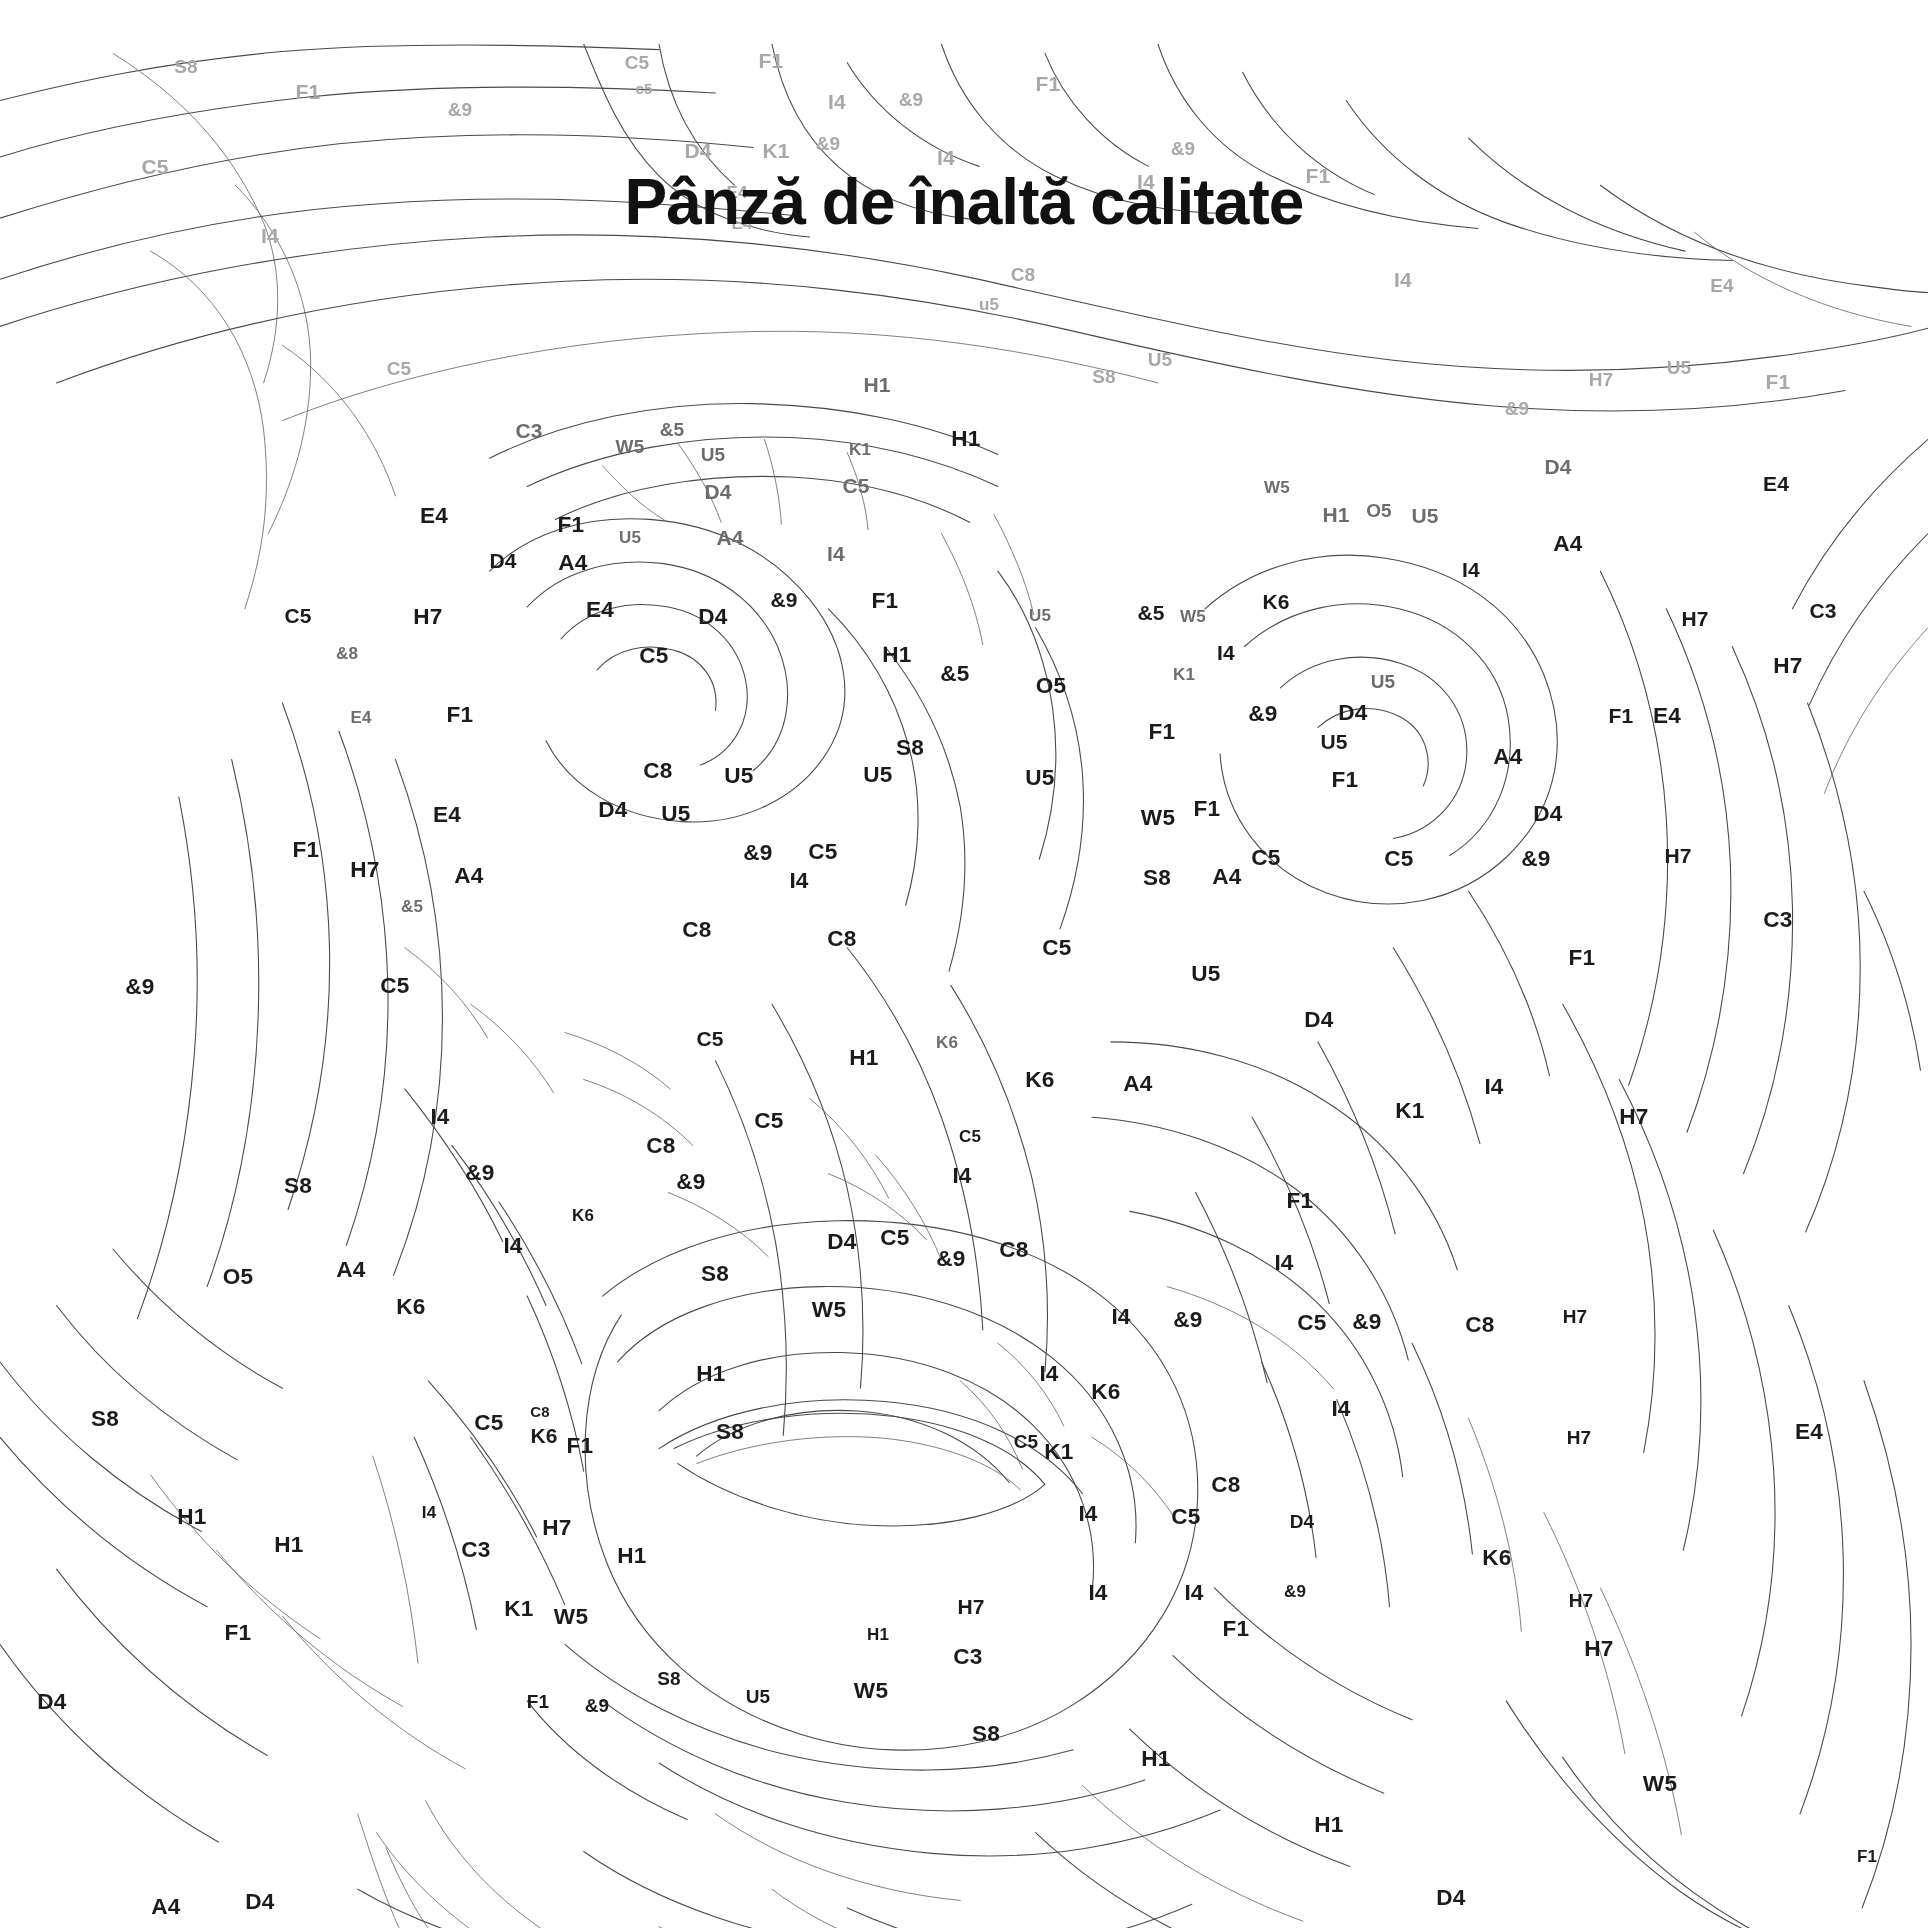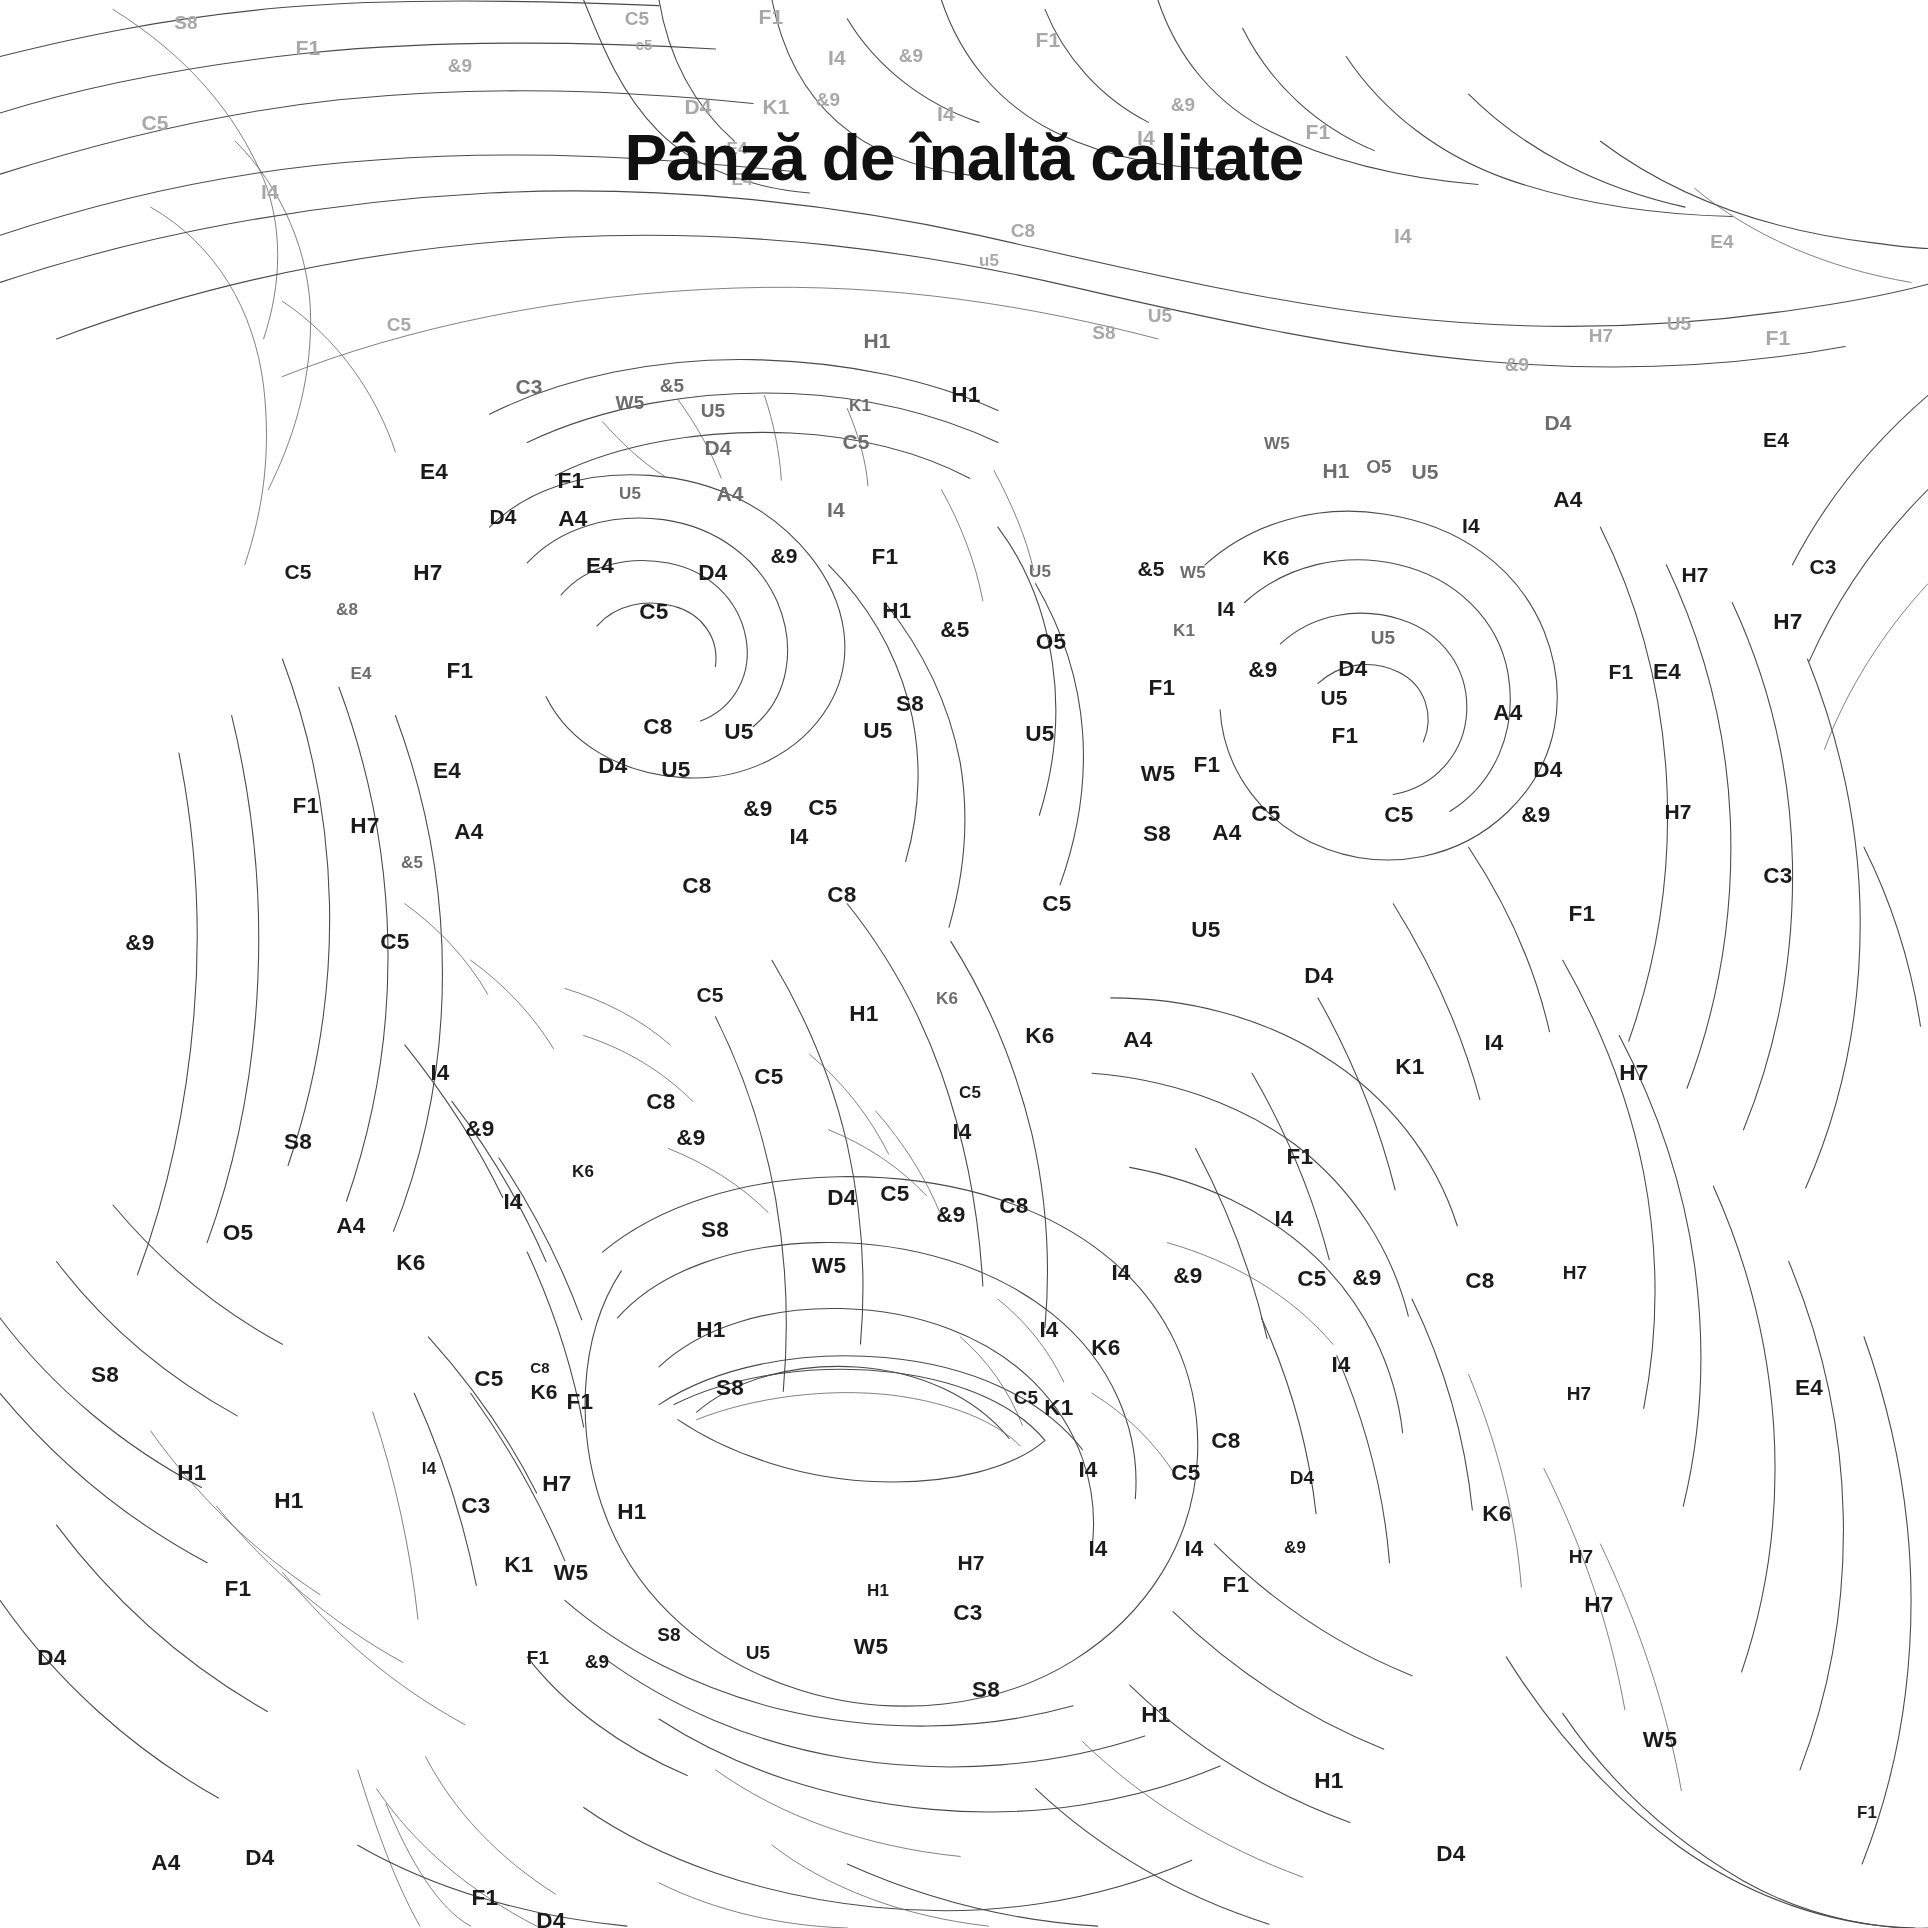--- a/index.html
+++ b/index.html
@@ -11,20 +11,21 @@
     width: 1928px;
     height: 1928px;
     overflow: hidden;
     font-family: "Liberation Sans", sans-serif;
   }
   #canvas-root {
     position: relative;
     width: 1928px;
     height: 1760px;
     background: #ffffff;
+    margin-top: 44px;
   }
   #artwork-layer {
     position: absolute;
     left: 0; top: 0;
     width: 1928px;
     height: 1928px;
   }
   #artwork-layer svg {
     display: block;
     width: 1928px;

